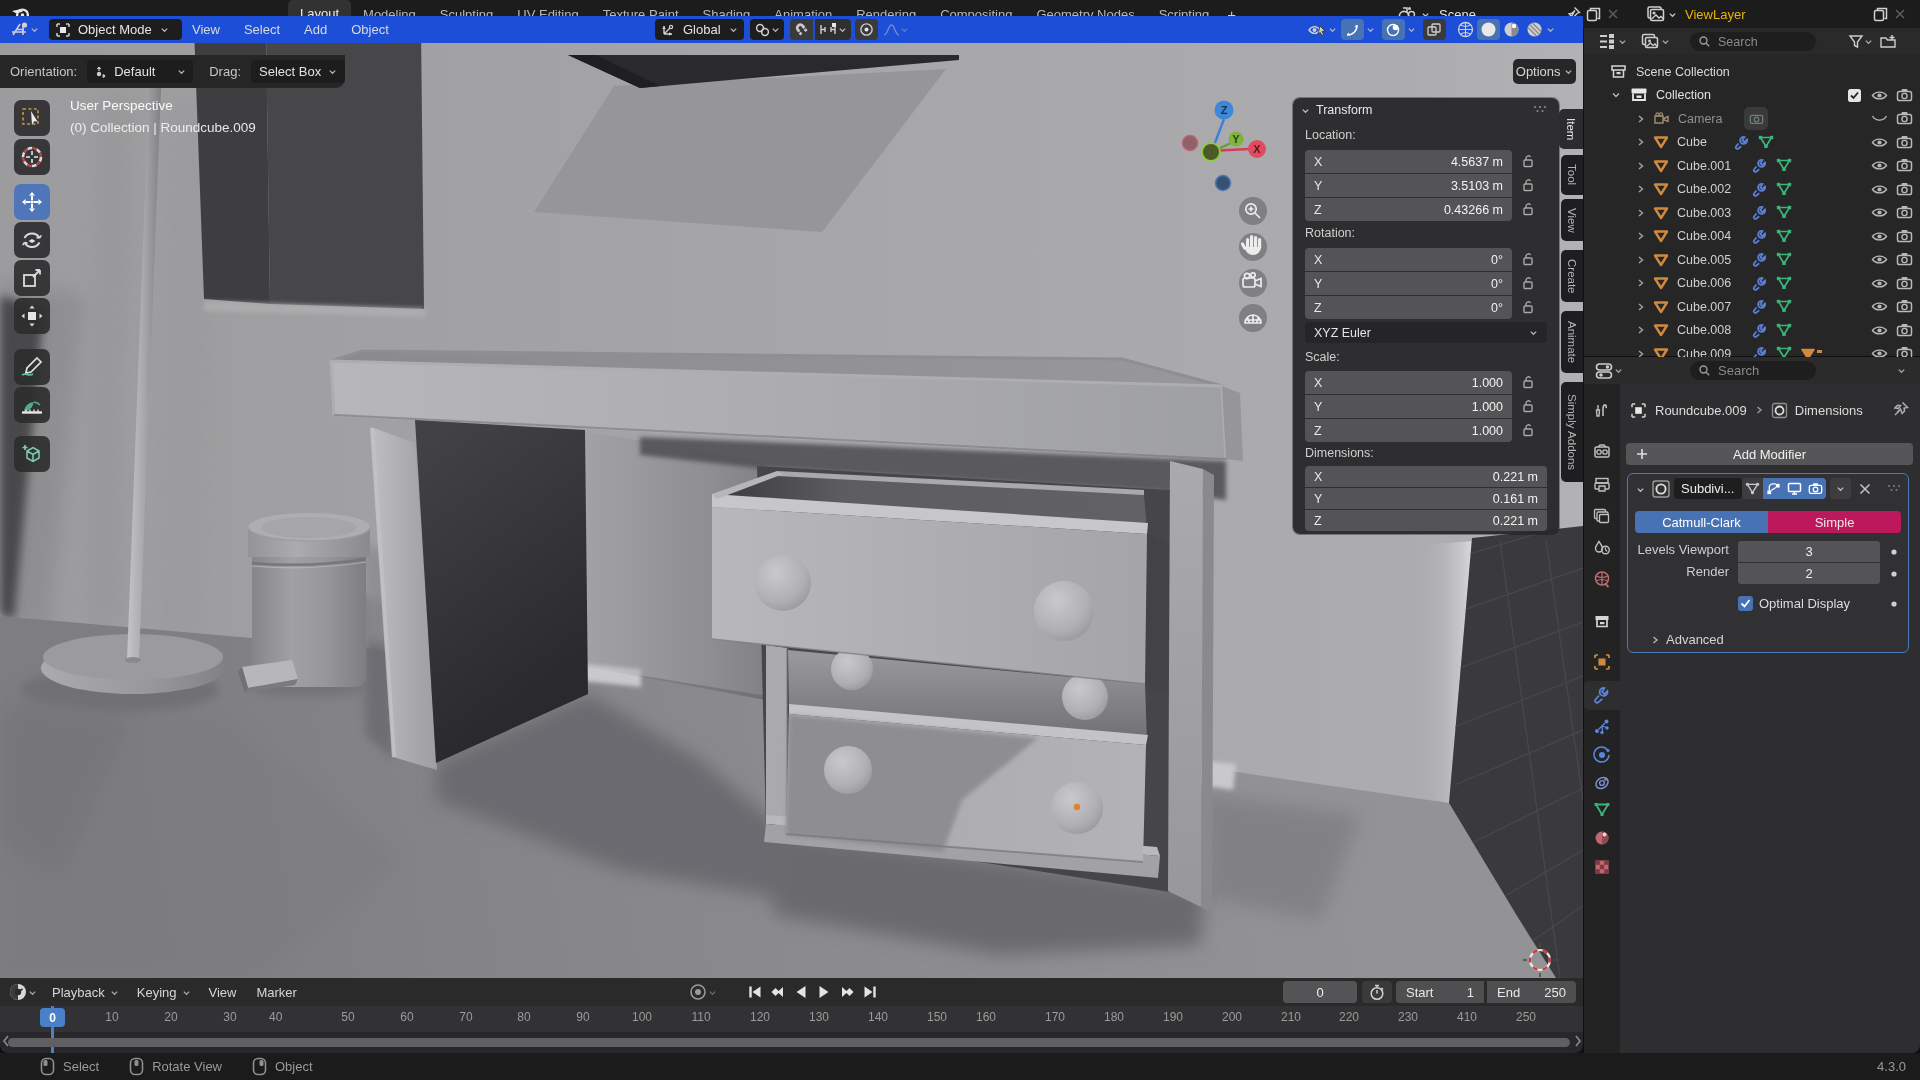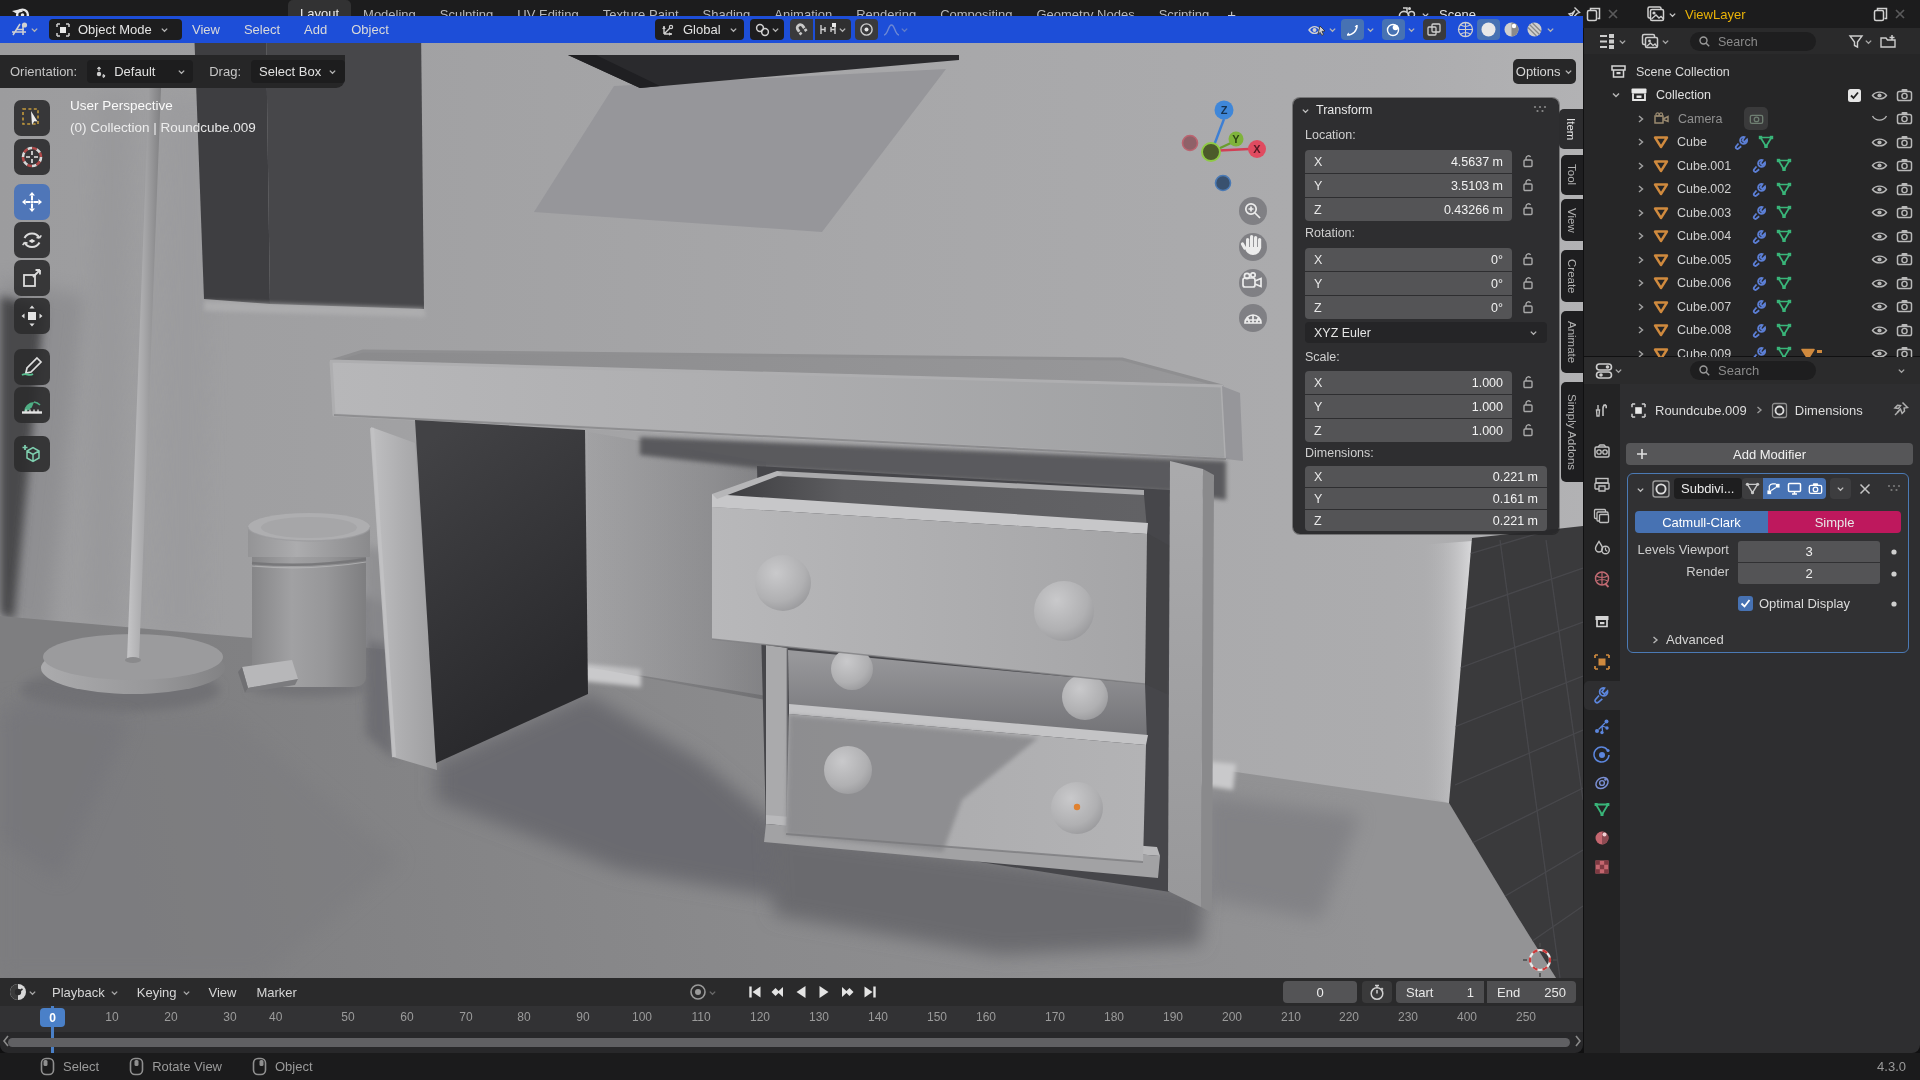--- a/index.html
+++ b/index.html
@@ -1426,21 +1426,21 @@
     <span class="abs" style="left:858px;top:4px;width:40px;text-align:center;">140</span>
     <span class="abs" style="left:917px;top:4px;width:40px;text-align:center;">150</span>
     <span class="abs" style="left:976px;top:4px;width:40px;text-align:left;">160</span>
     <span class="abs" style="left:1035px;top:4px;width:40px;text-align:center;">170</span>
     <span class="abs" style="left:1094px;top:4px;width:40px;text-align:center;">180</span>
     <span class="abs" style="left:1153px;top:4px;width:40px;text-align:center;">190</span>
     <span class="abs" style="left:1212px;top:4px;width:40px;text-align:center;">200</span>
     <span class="abs" style="left:1271px;top:4px;width:40px;text-align:center;">210</span>
     <span class="abs" style="left:1329px;top:4px;width:40px;text-align:center;">220</span>
     <span class="abs" style="left:1388px;top:4px;width:40px;text-align:center;">230</span>
-    <span class="abs" style="left:1447px;top:4px;width:40px;text-align:center;">400</span>
+    <span class="abs" style="left:1447px;top:4px;width:40px;text-align:center;">410</span>
     <span class="abs" style="left:1506px;top:4px;width:40px;text-align:center;">250</span>
   </div>
 
   <div class="abs" style="left:51px;top:28px;width:2.5px;height:47px;background:#4a80c8;"></div>
   <div class="abs row" style="left:40px;top:30px;width:25px;height:19px;background:#4a80c8;border-radius:4px;justify-content:center;color:#fff;font-weight:bold;font-size:12px;">0</div>
 
   <div class="abs" style="left:8px;top:60px;width:1562px;height:9px;background:#606063;border-radius:5px;"></div>
   <svg class="abs" style="left:2px;top:56px;" width="8" height="14" viewBox="0 0 8 14">
         <path d="M6 2 L2 7 L6 12" stroke="#8a8a8a" stroke-width="1.6" fill="none"></path>
       </svg>

